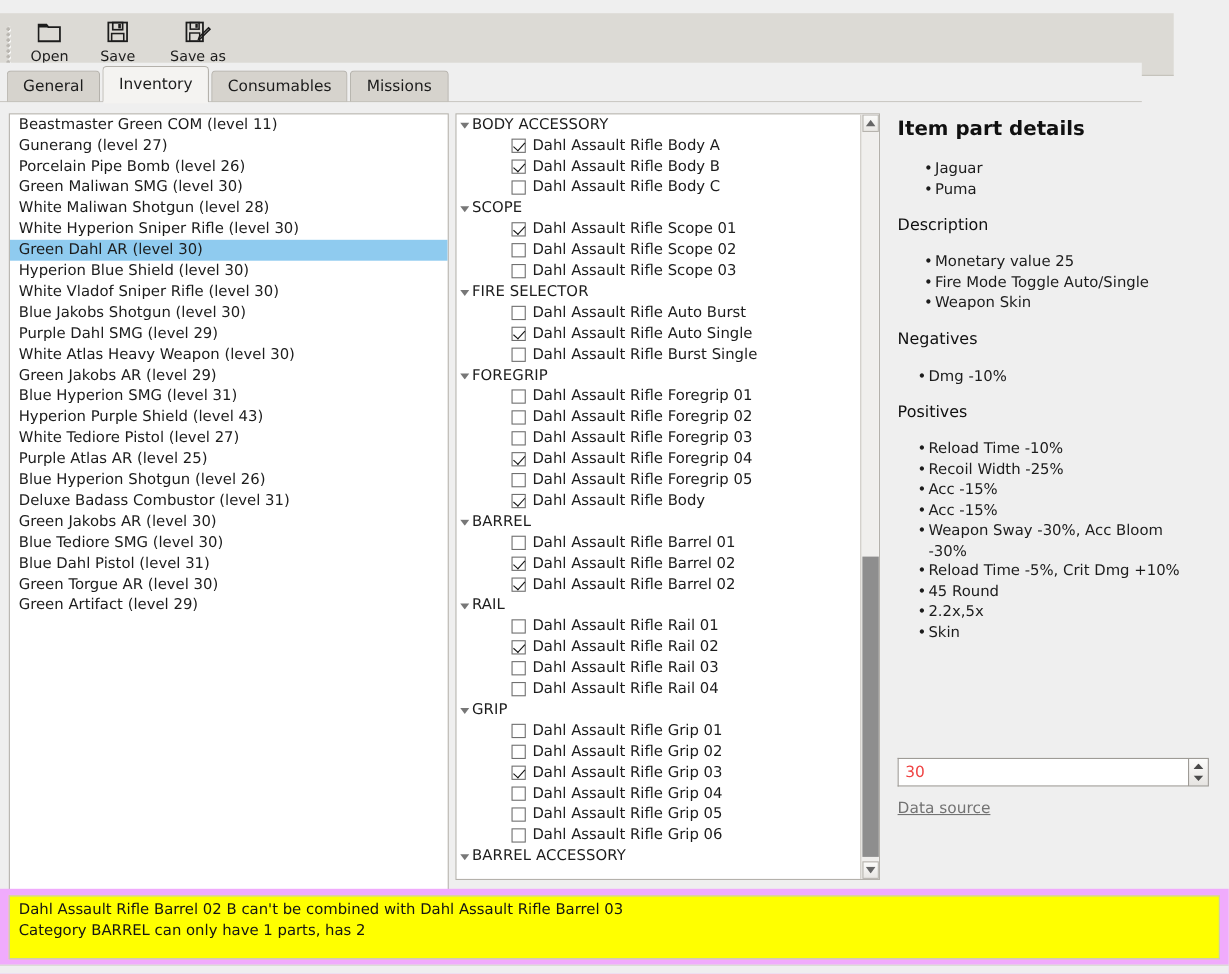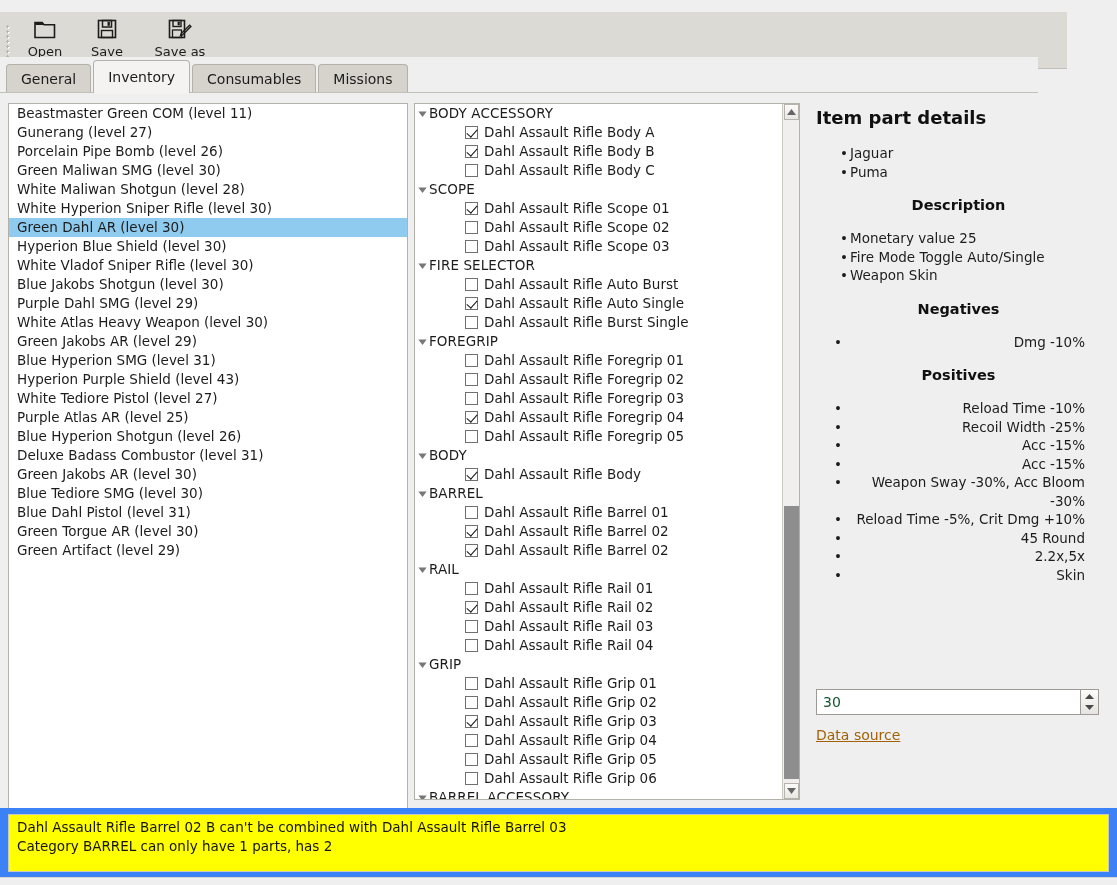--- a/index.html
+++ b/index.html
@@ -172,70 +172,70 @@
   .details {
     position: absolute; left: 808px; top: 10px; width: 301px; height: 697px;
     padding: 0 8px;
   }
   .details h2 {
     margin: 4px 0 6px 0;
     font-size: 18px; font-weight: bold; color: #101010;
   }
   .details h3 {
     margin: 10px 0 4px 0;
-    font-size: 14.5px; font-weight: bold; color: #101010; text-align: center;
+    font-size: 14.5px; font-weight: normal; color: #101010;
   }
   .blist { margin: 16px; padding: 0; list-style: none; }
   .blist li {
     position: relative;
     padding-left: 18px;
     line-height: 18.5px;
     font-size: 13.5px;
     color: #1c1c1c;
   }
   .blist li::before {
     content: "\2022";
     position: absolute; left: 8px; top: 0;
   }
-  .blist.tight li { padding-left: 12px; text-align: right; }
+  .blist.tight li { padding-left: 12px; }
   .blist.tight li::before { left: 2px; }
 
   .spin-wrap {
     position: absolute; left: 8px; bottom: 85px;
     width: 283px; height: 26px;
     display: flex;
   }
   .spin-input {
     flex: 1 1 auto; height: 26px;
     border: 1px solid #9e9b96;
     border-right: none;
     background: #ffffff;
-    font-family: inherit; font-size: 14px; color: #14532d;
+    font-family: inherit; font-size: 14px; color: #ef4444;
     padding: 0 6px;
     outline: none;
   }
   .spin-btns {
     flex: 0 0 19px; width: 19px; height: 26px;
     border: 1px solid #9e9b96;
     background: linear-gradient(#fcfcfb, #e6e4e1);
     display: flex; flex-direction: column;
     align-items: center; justify-content: center;
   }
   .spin-btns .s { height: 11px; display: flex; align-items: center; justify-content: center; }
   .link {
     position: absolute; left: 8px; bottom: 57px;
-    font-size: 14px; color: #a16207;
+    font-size: 14px; color: #737373;
     text-decoration: underline;
     cursor: pointer;
   }
 
   
   .warn-outer {
     position: absolute; left: 0; top: 808px; width: 1117px; height: 77px;
-    background: #3b82f6;
+    background: #f0abfc;
   }
   .warn {
     position: absolute; left: 8px; top: 6px;
     width: 1101px; height: 58px;
     background: #ffff00;
     border: 1px solid #c9c7c2;
     padding: 3px 8px 0 8px;
     overflow: hidden;
   }
   .warn div { line-height: 19px; font-size: 13.5px; color: #141414; white-space: nowrap; }
@@ -409,28 +409,20 @@
           <span>Dahl Assault Rifle Foregrip 03</span>
         </div>
         <div class="tree-leaf">
           <span class="cbx on"></span>
           <span>Dahl Assault Rifle Foregrip 04</span>
         </div>
         <div class="tree-leaf">
           <span class="cbx"></span>
           <span>Dahl Assault Rifle Foregrip 05</span>
         </div>
-        <div class="tree-group">
-          <span class="caret">
-            <svg width="9" height="6" viewBox="0 0 9 6">
-              <path d="M4.5 6L0.4 0.6h8.2z" fill="#777"></path>
-            </svg>
-          </span>
-          <span>BODY</span>
-        </div>
         <div class="tree-leaf">
           <span class="cbx on"></span>
           <span>Dahl Assault Rifle Body</span>
         </div>
         <div class="tree-group">
           <span class="caret">
             <svg width="9" height="6" viewBox="0 0 9 6">
               <path d="M4.5 6L0.4 0.6h8.2z" fill="#777"></path>
             </svg>
           </span>

